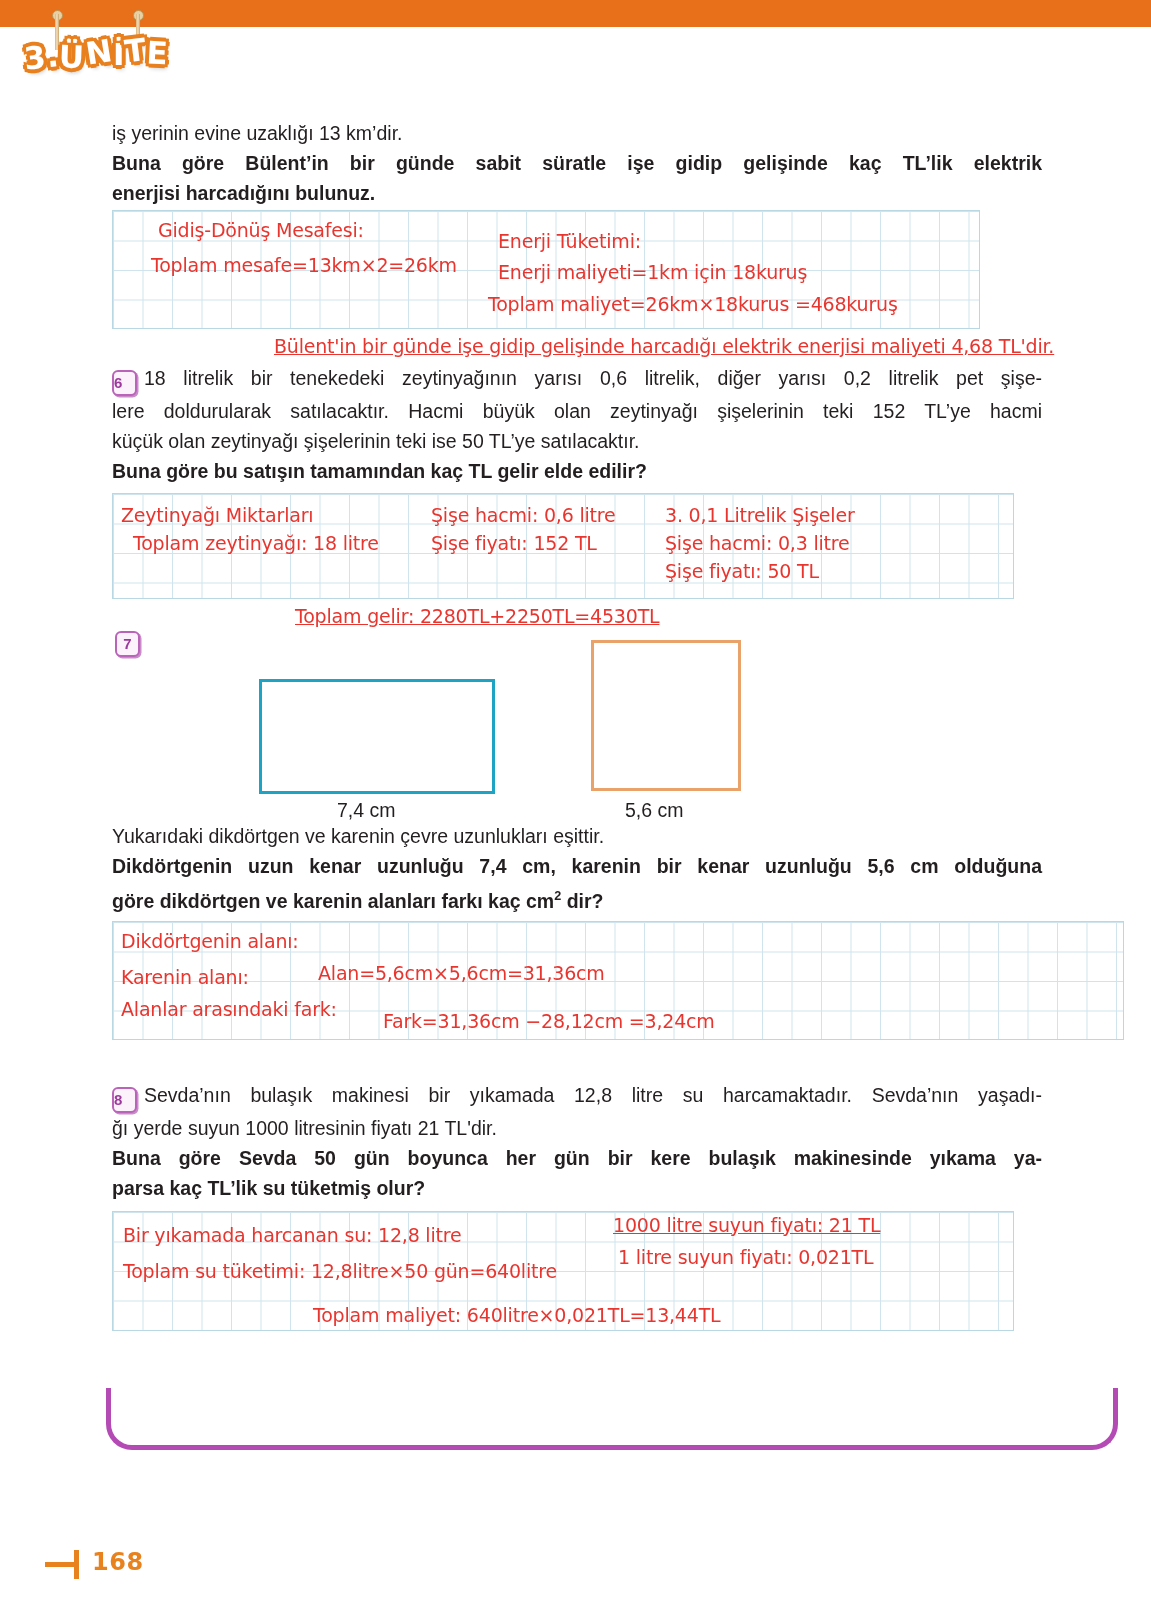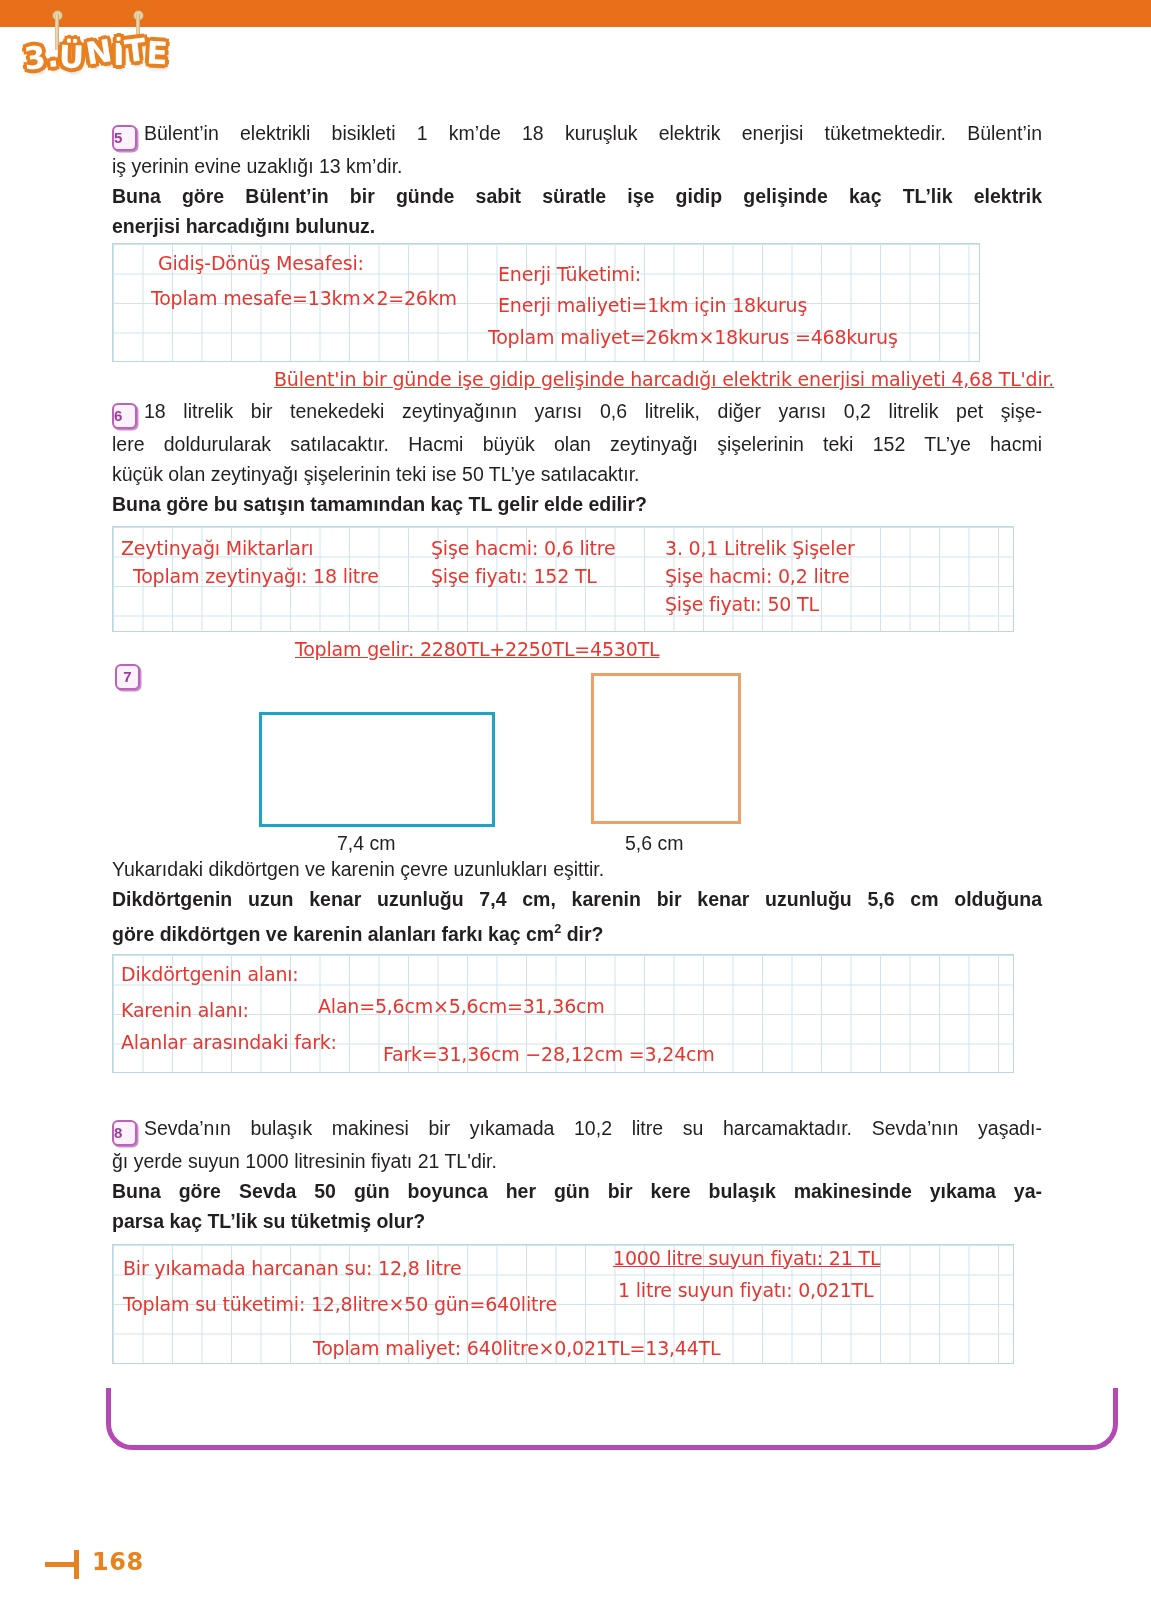--- a/index.html
+++ b/index.html
@@ -153,23 +153,20 @@
   <div class="string s1"></div>
   <div class="string s2"></div>
   <div class="unit-badge">
     <span class="ch c1">3.</span><span class="ch c2">Ü</span><span class="ch c3">N</span><span class="ch c4">İ</span><span class="ch c5">T</span><span class="ch c6">E</span>
   </div>
 </div>
 
 <div class="content">
 
   <div class="q-block">
-    <div class="q-line just">
-      <span class="q-badge">5</span><span>Bülent’in elektrikli bisikleti 1 km’de 18 kuruşluk elektrik enerjisi tüketmektedir. Bülent’in</span>
-    </div>
     <div class="q-line">iş yerinin evine uzaklığı 13 km’dir.</div>
     <div class="q-line bold just">Buna göre Bülent’in bir günde sabit süratle işe gidip gelişinde kaç TL’lik elektrik</div>
     <div class="q-line bold">enerjisi harcadığını bulunuz.</div>
   </div>
 
   <div class="grid-panel" style="margin-top:0;height:119px;width:868px;text-align:center;">
     <div class="hand" style="left:45px;top:8px;">Gidiş-Dönüş Mesafesi:</div>
     <div class="hand" style="left:38px;top:43px;">Toplam mesafe=13km×2=26km</div>
     <div class="hand" style="left:385px;top:19px;">Enerji Tüketimi:</div>
     <div class="hand" style="left:385px;top:50px;">Enerji maliyeti=1km için 18kuruş</div>
@@ -187,21 +184,21 @@
     <div class="q-line">küçük olan zeytinyağı şişelerinin teki ise 50 TL’ye satılacaktır.</div>
     <div class="q-line bold">Buna göre bu satışın tamamından kaç TL gelir elde edilir?</div>
   </div>
 
   <div class="grid-panel" style="margin-top:7px;height:106px;width:902px;">
     <div class="hand" style="left:8px;top:10px;">Zeytinyağı Miktarları</div>
     <div class="hand" style="left:20px;top:38px;">Toplam zeytinyağı: 18 litre</div>
     <div class="hand" style="left:318px;top:10px;">Şişe hacmi: 0,6 litre</div>
     <div class="hand" style="left:318px;top:38px;">Şişe fiyatı: 152 TL</div>
     <div class="hand" style="left:552px;top:10px;">3. 0,1 Litrelik Şişeler</div>
-    <div class="hand" style="left:552px;top:38px;">Şişe hacmi: 0,2 litre</div>
+    <div class="hand" style="left:552px;top:38px;">Şişe hacmi: 0,3 litre</div>
     <div class="hand" style="left:552px;top:66px;">Şişe fiyatı: 50 TL</div>
   </div>
   <div style="position:relative;height:30px;">
     <div class="hand-free" style="left:183px;top:6px;">Toplam gelir: 2280TL+2250TL=4530TL</div>
   </div>
 
   <div style="position:relative;height:192px;">
     <span class="q-badge" style="position:absolute;left:3px;top:2px;">7</span>
 
     <div class="rect-shape" style="left:147px;top:50px;width:236px;height:115px;"></div>
@@ -210,31 +207,31 @@
     <div class="shape-label" style="left:225px;top:170px;">7,4 cm</div>
     <div class="shape-label" style="left:513px;top:170px;">5,6 cm</div>
   </div>
 
   <div class="q-block">
     <div class="q-line">Yukarıdaki dikdörtgen ve karenin çevre uzunlukları eşittir.</div>
     <div class="q-line bold just">Dikdörtgenin uzun kenar uzunluğu 7,4 cm, karenin bir kenar uzunluğu 5,6 cm olduğuna</div>
     <div class="q-line bold">göre dikdörtgen ve karenin alanları farkı kaç cm<sup>2</sup> dir?</div>
   </div>
 
-  <div class="grid-panel" style="margin-top:5px;height:119px;width:902px;">
+  <div class="grid-panel" style="margin-top:5px;height:119px;width:1012px;">
     <div class="hand" style="left:8px;top:8px;">Dikdörtgenin alanı:</div>
     <div class="hand" style="left:8px;top:44px;">Karenin alanı:</div>
     <div class="hand" style="left:205px;top:40px;">Alan=5,6cm×5,6cm=31,36cm</div>
     <div class="hand" style="left:8px;top:76px;">Alanlar arasındaki fark:</div>
     <div class="hand" style="left:270px;top:88px;">Fark=31,36cm −28,12cm =3,24cm</div>
   </div>
 
   <div class="q-block" style="margin-top:40px;">
     <div class="q-line just">
-      <span class="q-badge">8</span><span>Sevda’nın bulaşık makinesi bir yıkamada 10,2 litre su harcamaktadır. Sevda’nın yaşadı-</span>
+      <span class="q-badge">8</span><span>Sevda’nın bulaşık makinesi bir yıkamada 12,8 litre su harcamaktadır. Sevda’nın yaşadı-</span>
     </div>
     <div class="q-line">ğı yerde suyun 1000 litresinin fiyatı 21 TL'dir.</div>
     <div class="q-line bold just">Buna göre Sevda 50 gün boyunca her gün bir kere bulaşık makinesinde yıkama ya-</div>
     <div class="q-line bold">parsa kaç TL’lik su tüketmiş olur?</div>
   </div>
 
   <div class="grid-panel" style="margin-top:8px;height:120px;width:902px;">
     <div class="hand" style="left:10px;top:12px;">Bir yıkamada harcanan su: 12,8 litre</div>
     <div class="hand" style="left:10px;top:48px;">Toplam su tüketimi: 12,8litre×50 gün=640litre</div>
     <div class="hand" style="left:500px;top:2px;text-decoration:underline;">1000 litre suyun fiyatı: 21 TL</div>

